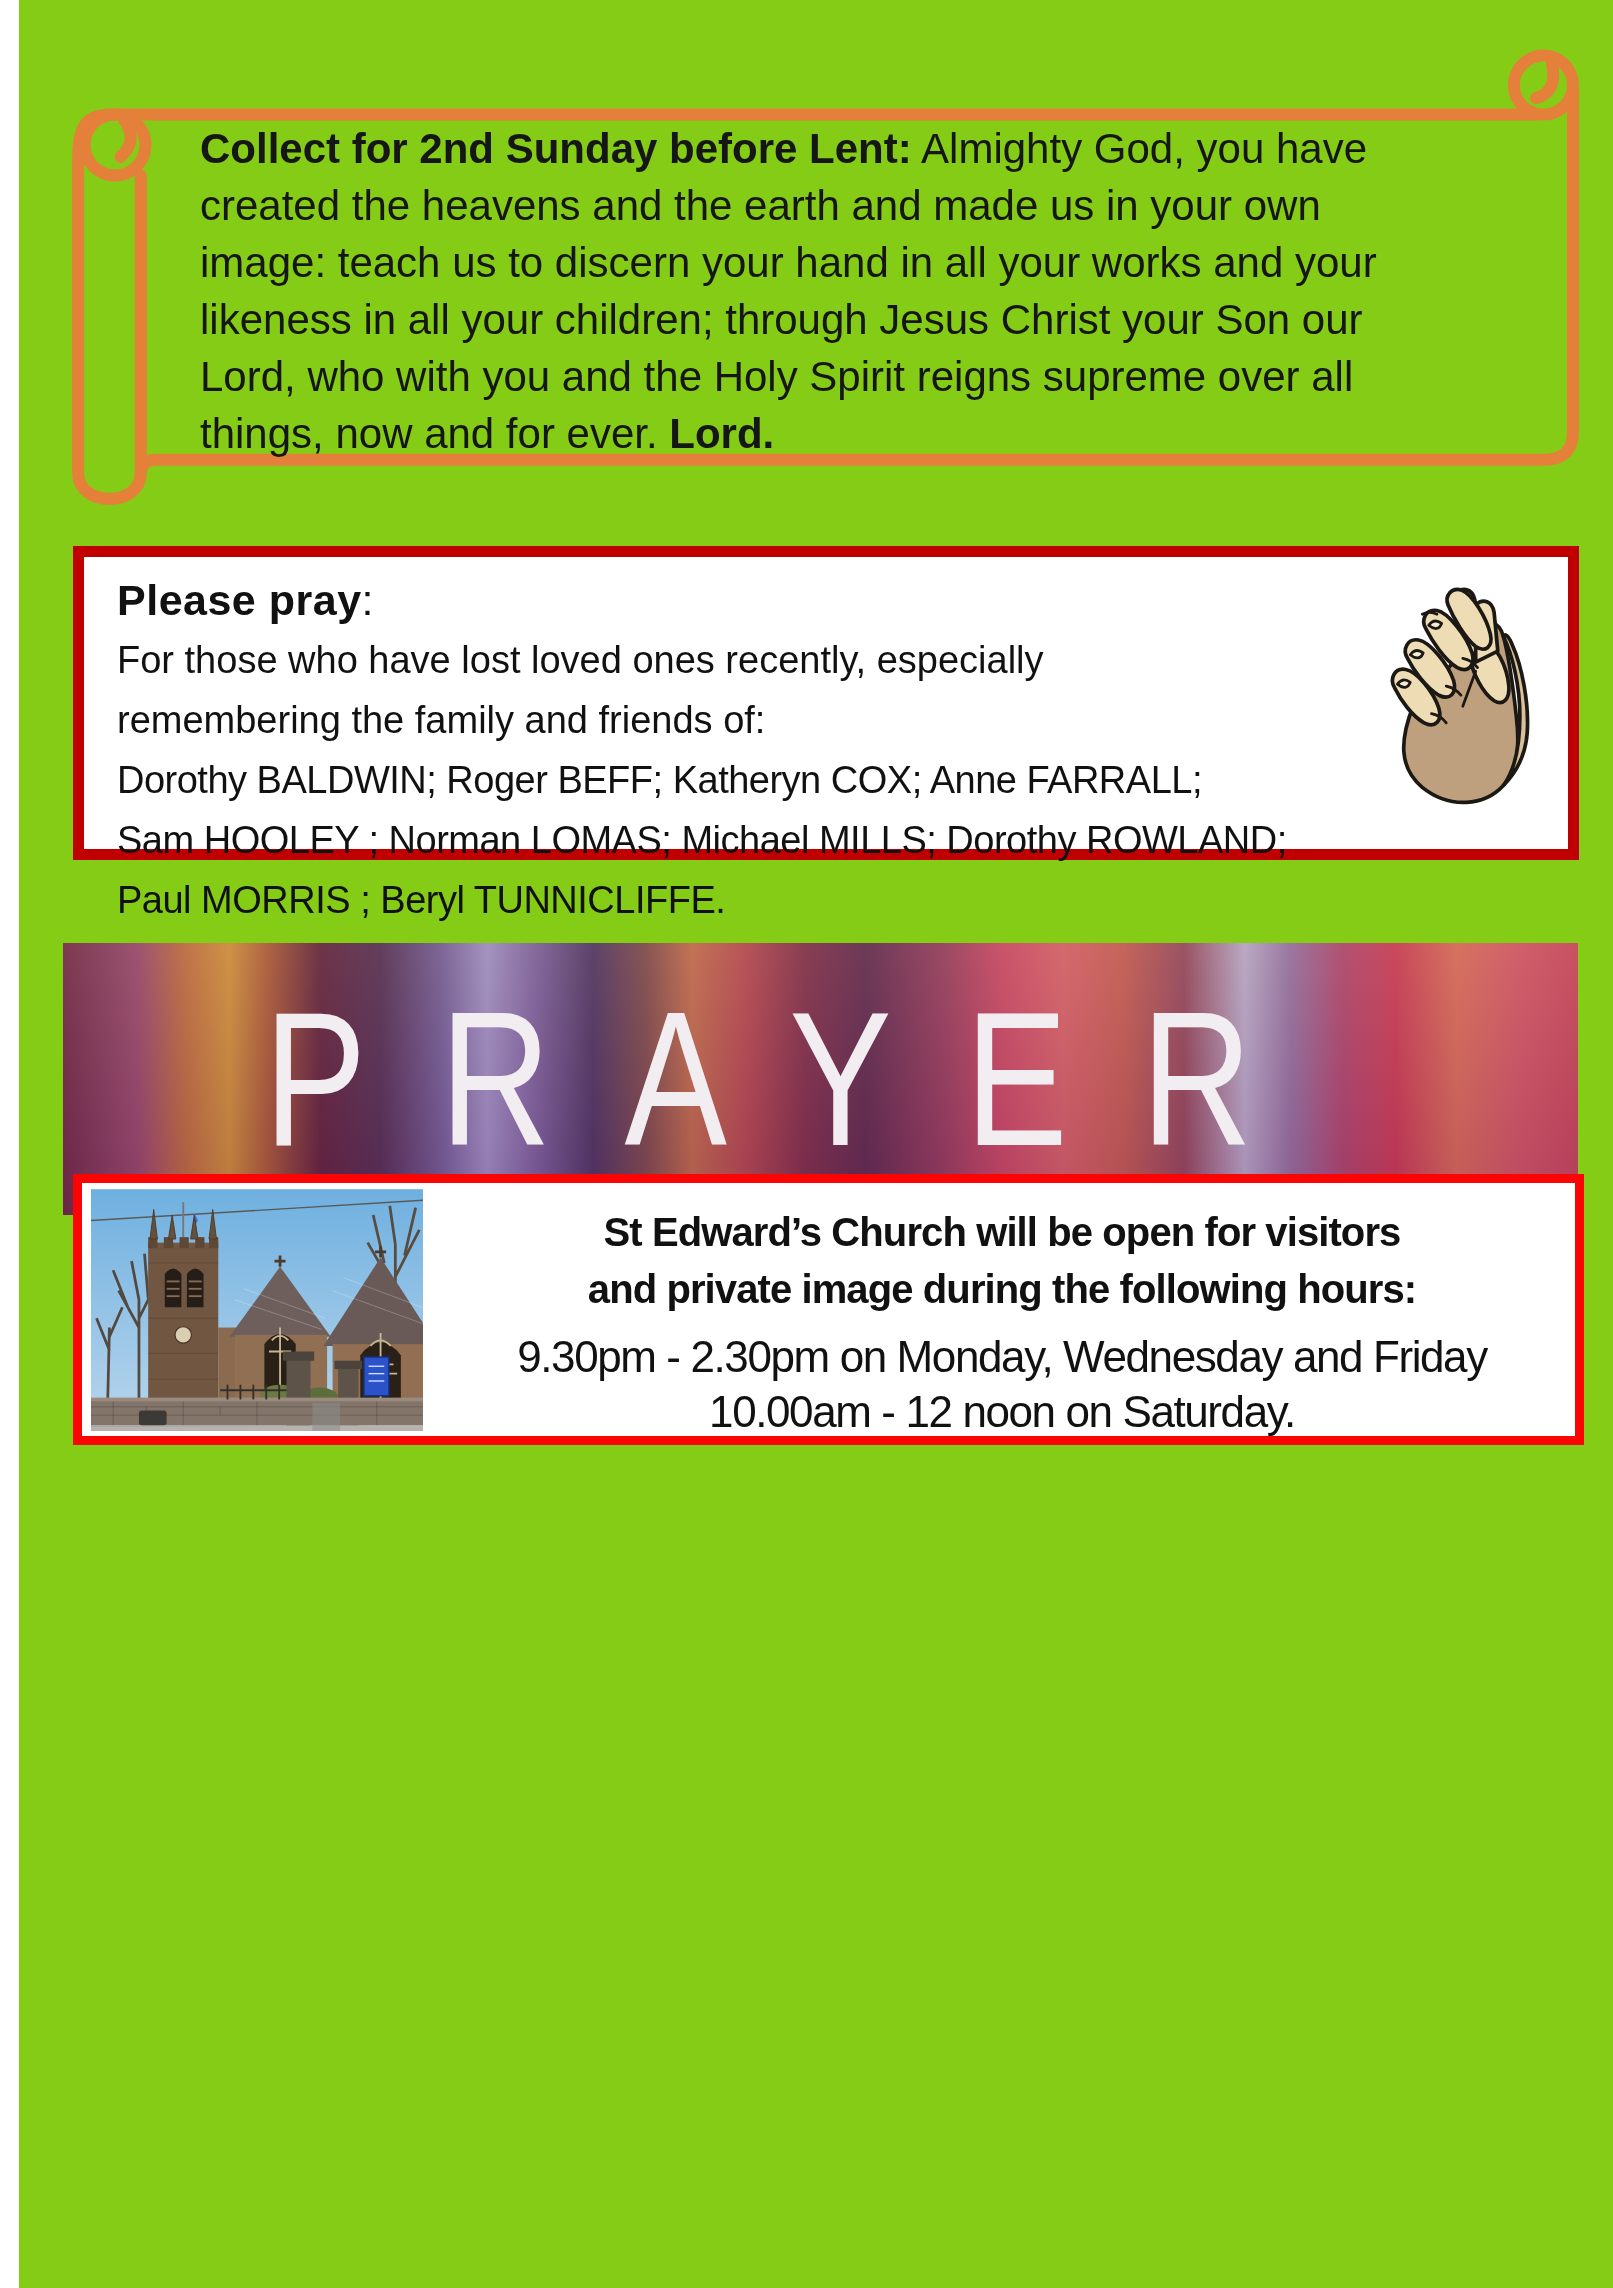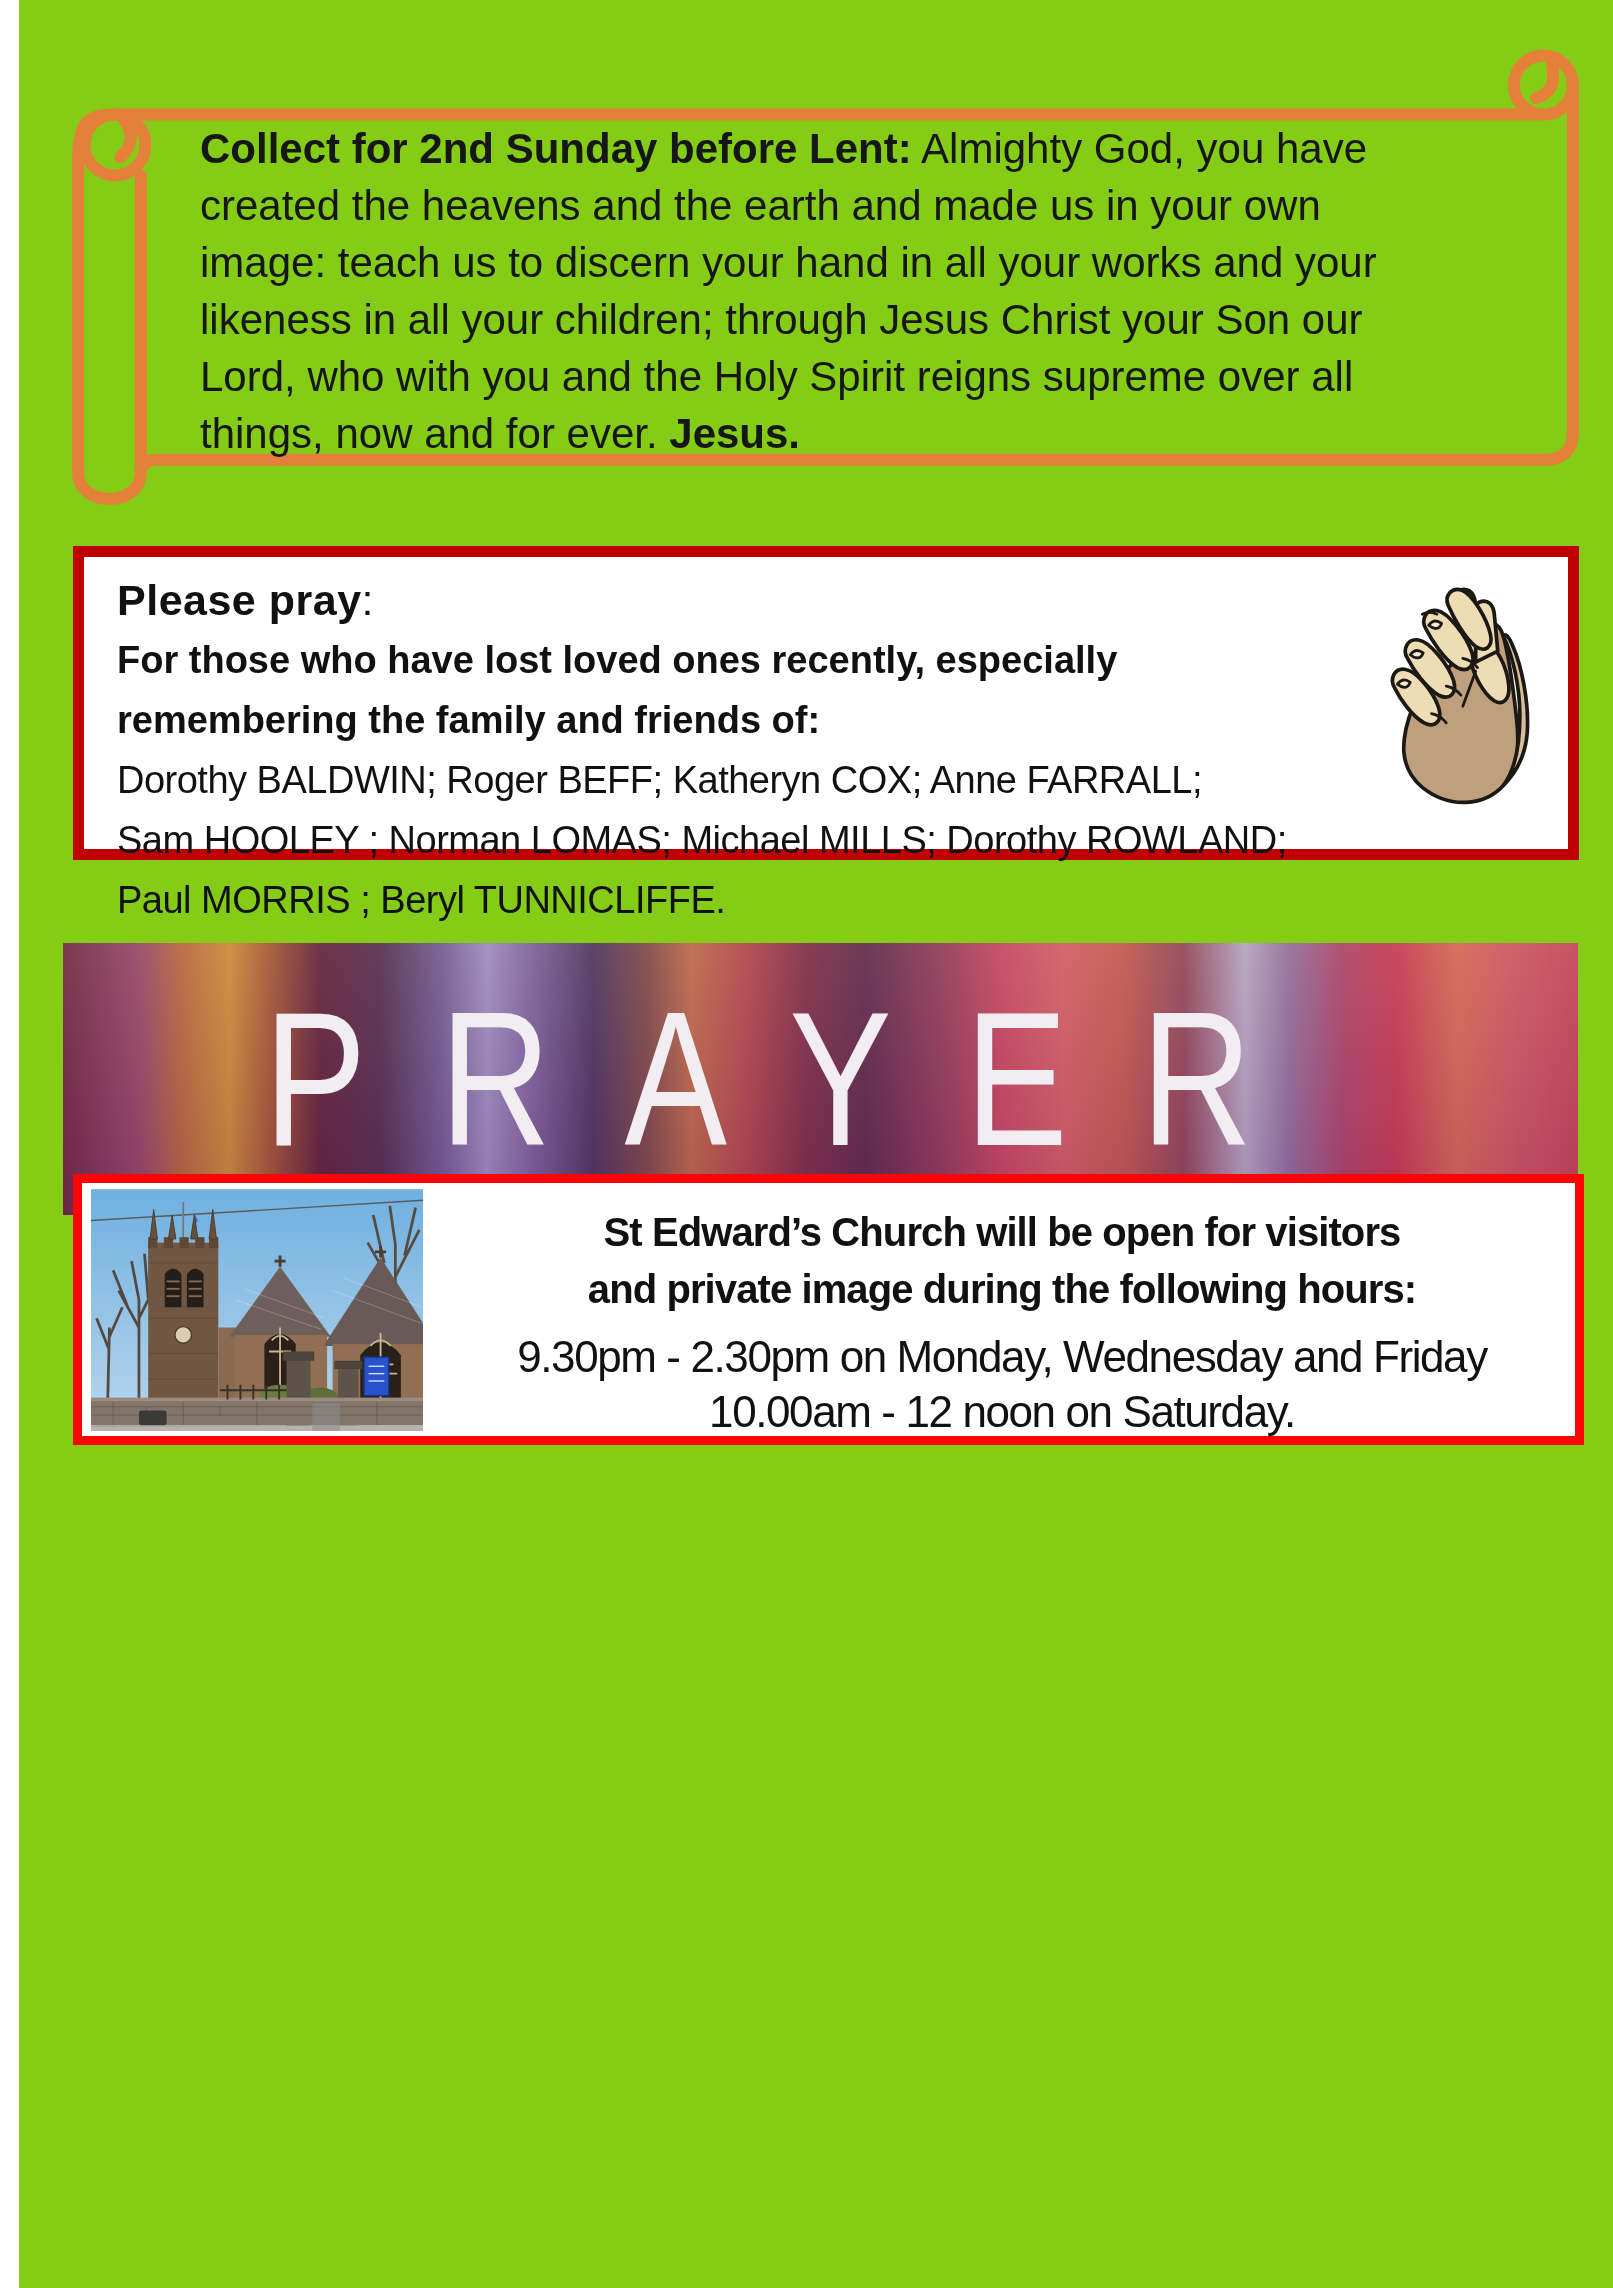--- a/index.html
+++ b/index.html
@@ -22,21 +22,21 @@
   .collect-text .lead{font-weight:bold;}
   .collect-text .amen{font-weight:bold;}
   
   .pray-box{
     position:absolute;left:54px;top:546px;width:1506px;height:314px;
     border:11px solid #c00000;background:#ffffff;box-sizing:border-box;
   }
   .pray-text{position:absolute;left:33px;top:13px;width:1311px;}
   .pray-heading{font-size:43px;line-height:60px;font-weight:bold;letter-spacing:0.5px;}
   .pray-heading .colon{font-weight:normal;}
-  .pray-bold{font-size:38px;line-height:60px;font-weight:bold;}
+  .pray-bold{font-size:38px;line-height:60px;font-weight:normal;}
   .pray-name{font-size:38px;line-height:60px;font-weight:normal;letter-spacing:-0.5px;}
   .hands-wrap{position:absolute;right:26px;top:20px;width:175px;height:242px;}
   
   .prayer-banner{
     position:absolute;left:44px;top:943px;width:1515px;height:272px;
     background:
       linear-gradient(180deg, rgba(255,195,130,0.10), rgba(90,0,50,0.14)),
       linear-gradient(90deg,
         #6d2b49 0%, #7e3a5e 2.5%, #93486e 5%, #b86a44 8%, #c98d3f 11%,
         #a65a3c 13.5%, #5e2442 17%, #513058 21%, #6f5d9a 25%, #9a8ec6 28%,
@@ -88,21 +88,21 @@
 
       <path d="M 1684,96 L 1684,468 Q 1684,498 1652,498 L 148,498 Q 134,498 132,510"></path>
     </g>
   </svg>
 
   <div class="collect-text"><span class="lead">Collect for 2nd Sunday before Lent:</span><span> Almighty God, you have
 created the heavens and the earth and made us in your own
 image: teach us to discern your hand in all your works and your
 likeness in all your children; through Jesus Christ your Son our
 Lord, who with you and the Holy Spirit reigns supreme over all
-things, now and for ever. </span><span class="amen">Jesus.</span></div>
+things, now and for ever. </span><span class="amen">Lord.</span></div>
 
   <div class="pray-box">
     <div class="pray-text">
       <div class="pray-heading"><span>Please pray</span><span class="colon">:</span></div>
       <div class="pray-bold">For those who have lost loved ones recently, especially</div>
       <div class="pray-bold">remembering the family and friends of:</div>
       <div class="pray-name">Dorothy BALDWIN; Roger BEFF; Katheryn COX; Anne FARRALL;</div>
       <div class="pray-name">Sam HOOLEY ; Norman LOMAS; Michael MILLS; Dorothy ROWLAND;</div>
       <div class="pray-name">Paul MORRIS ; Beryl TUNNICLIFFE.</div>
     </div>

